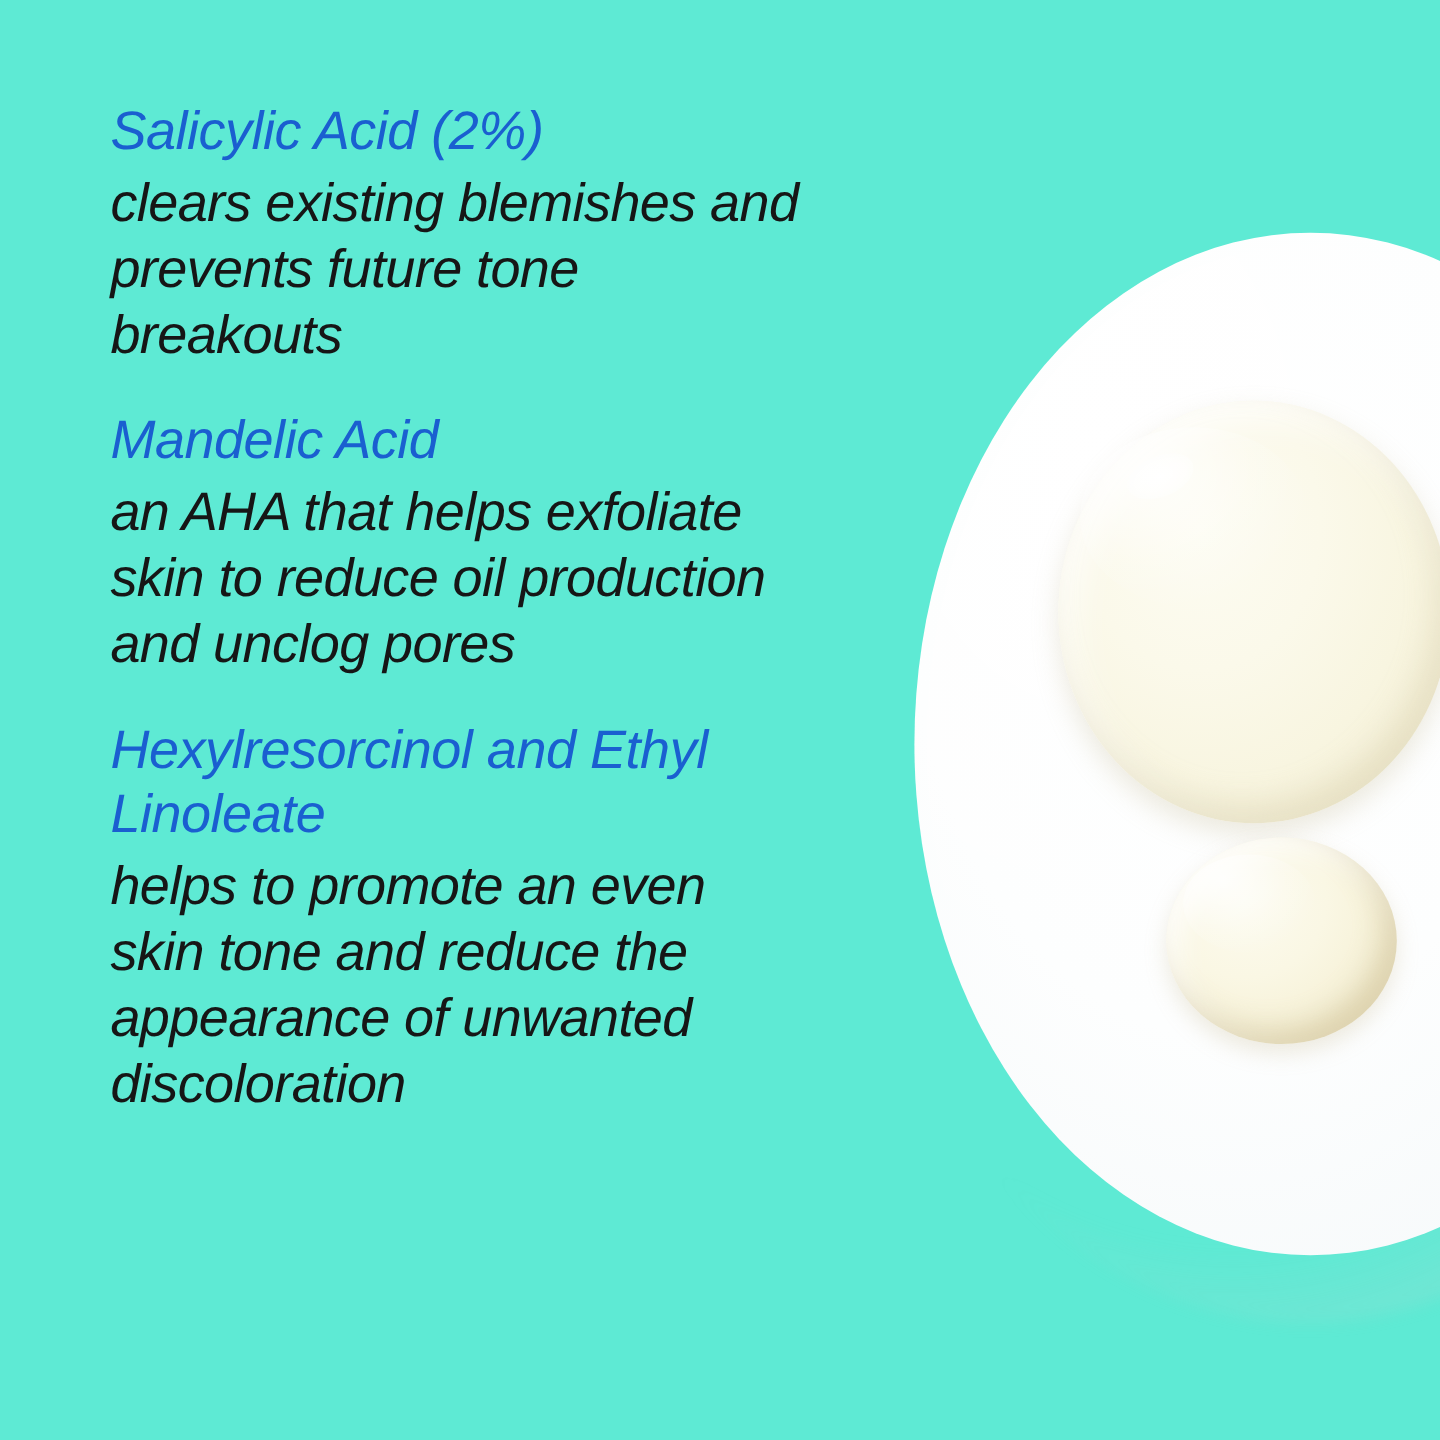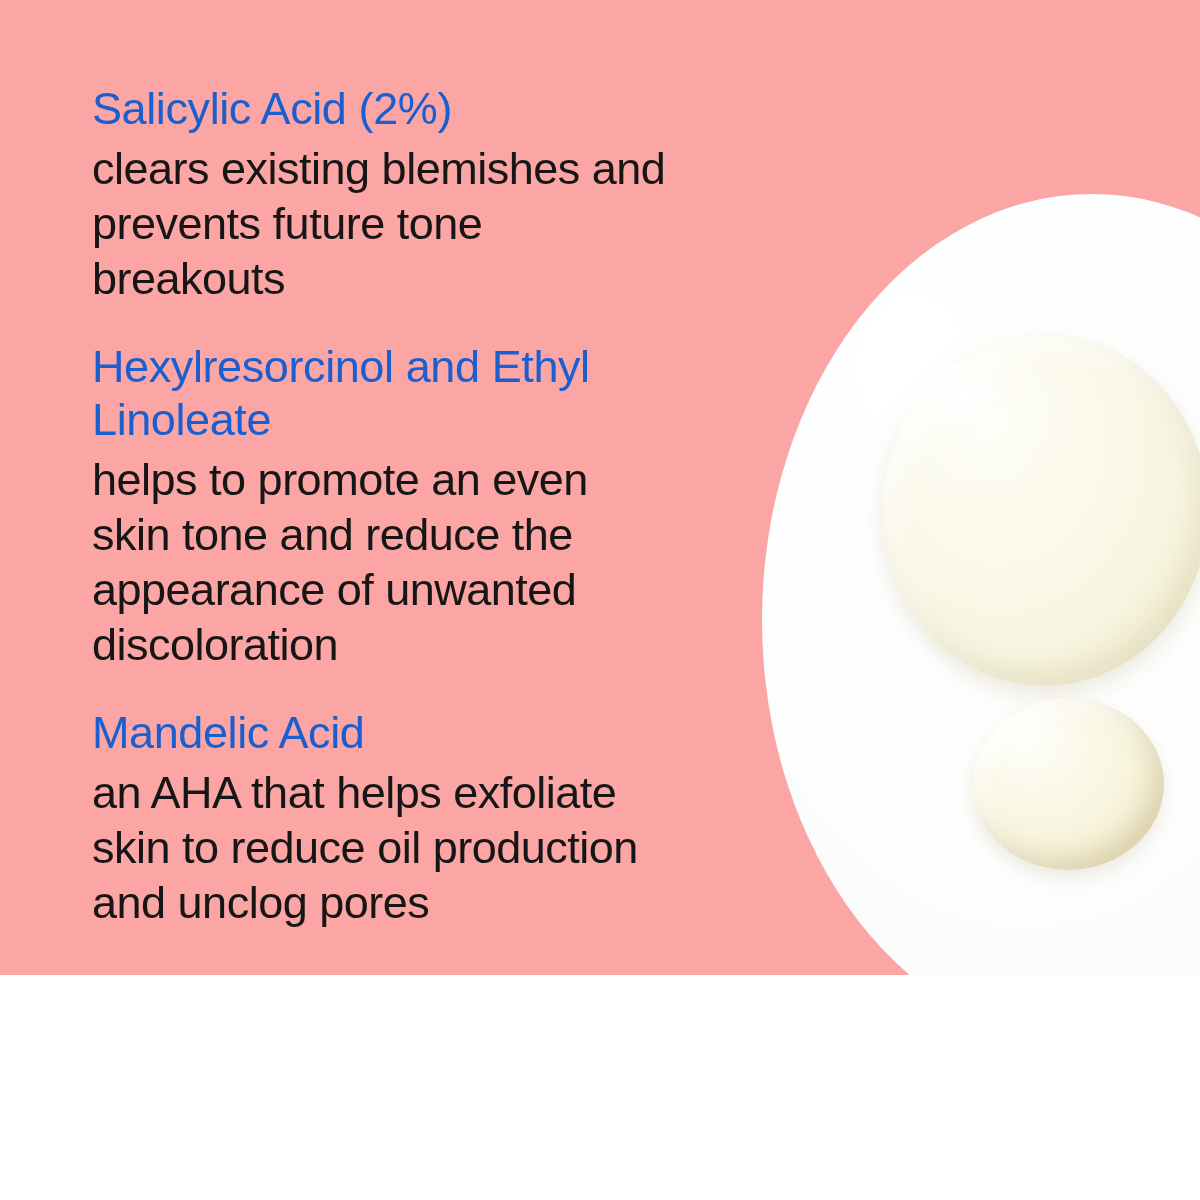--- a/index.html
+++ b/index.html
@@ -10,23 +10,24 @@
     width: 1200px;
     height: 1200px;
     background: #ffffff;
     font-family: "Liberation Sans", sans-serif;
     overflow: hidden;
   }
 
   #canvas {
     position: relative;
     width: 1200px;
-    height: 975px;
-    background: #fca5a5;
+    height: 1200px;
+    background: #5eead4;
     overflow: hidden;
+    font-style: italic;
   }
 
   
   #dish-figure {
     position: absolute;
     left: 676px;
     top: 112px;
     width: 820px;
     height: 1016px;
     pointer-events: none;
@@ -286,30 +287,30 @@
   <div id="copy-column">
 
     <div class="ingredient-block">
       <h2 class="ingredient-name">Salicylic Acid (2%)</h2>
       <p class="ingredient-desc">clears existing blemishes and
 prevents future tone
 breakouts</p>
     </div>
 
     <div class="ingredient-block">
+      <h2 class="ingredient-name">Mandelic Acid</h2>
+      <p class="ingredient-desc">an AHA that helps exfoliate
+skin to reduce oil production
+and unclog pores</p>
+    </div>
+
+    <div class="ingredient-block">
       <h2 class="ingredient-name">Hexylresorcinol and Ethyl
 Linoleate</h2>
       <p class="ingredient-desc">helps to promote an even
 skin tone and reduce the
 appearance of unwanted
 discoloration</p>
     </div>
 
-    <div class="ingredient-block">
-      <h2 class="ingredient-name">Mandelic Acid</h2>
-      <p class="ingredient-desc">an AHA that helps exfoliate
-skin to reduce oil production
-and unclog pores</p>
-    </div>
-
   </div>
 
 </div>
 
 </body></html>

